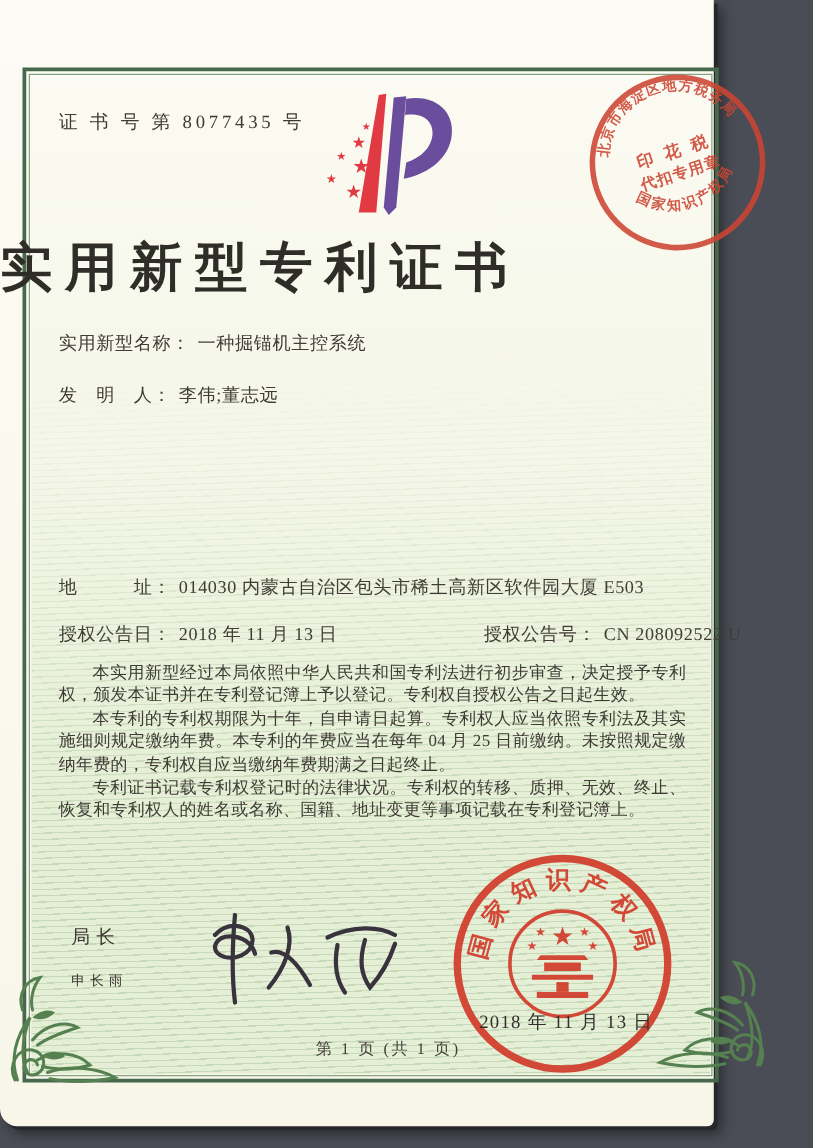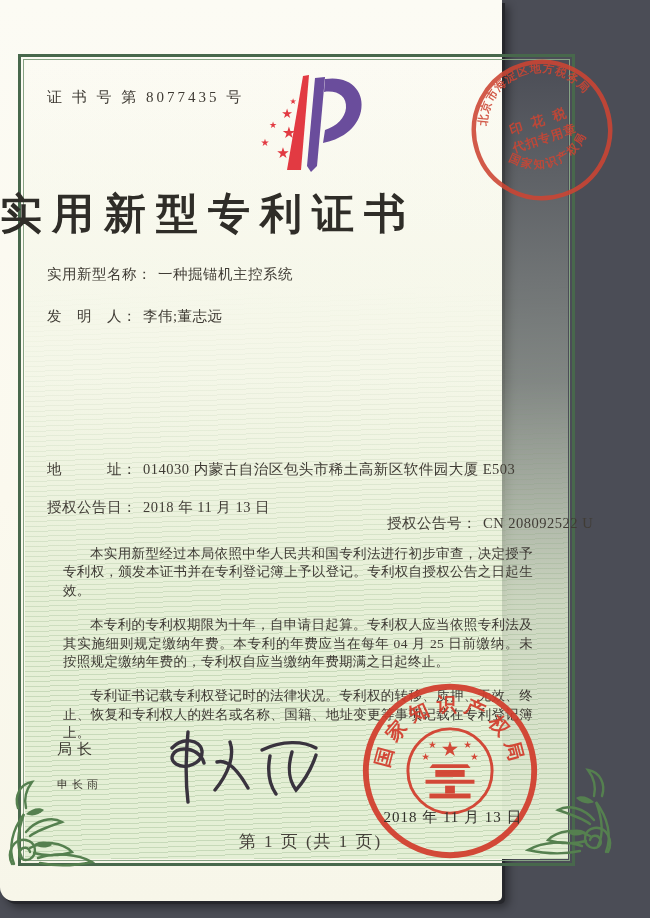--- a/index.html
+++ b/index.html
@@ -3,21 +3,21 @@
 <meta charset="utf-8">
 <style>
   html,body{margin:0;padding:0;}
   body{
     width:650px;height:918px;position:relative;overflow:hidden;
     background:#4b4d56;
     font-family:"Liberation Serif","DejaVu Serif",serif;
   }
   
   .paper{
-    position:absolute;left:0;top:0;width:502px;height:901px;
+    position:absolute;left:0;top:0;width:571px;height:901px;
     background:linear-gradient(180deg,#fcfbf4 0%,#fbf9ee 55%,#f7f6e9 100%);
     border-bottom-left-radius:14px;border-bottom-right-radius:5px;
     box-shadow:3px 3px 0 #26272c, 6px 6px 10px rgba(0,0,0,.45);
   }
   
   .frame{
     position:absolute;left:18px;top:54px;width:551px;height:806px;
     border:3px solid #48684c;
   }
   .frame .inner-line{
@@ -39,42 +39,42 @@
   }
   .logo{position:absolute;left:247px;top:66px;width:128px;height:118px;}
   .doc-title{
     position:absolute;left:0;top:186px;width:621px;text-align:left;
     font-size:42px;font-weight:600;letter-spacing:10px;color:#2f2d28;
   }
   
   .field-row{position:absolute;left:47px;width:520px;font-size:14.5px;color:#403c35;letter-spacing:.5px;white-space:nowrap;}
   .flabel{display:inline-block;text-align:center;}
   .fvalue{display:inline-block;margin-left:6px;}
-  .grant-no-pair{position:absolute;left:340px;top:16px;}
+  .grant-no-pair{position:absolute;left:340px;top:0;}
   
   .body-text{
     position:absolute;left:47px;top:529px;width:502px;
     font-size:13.5px;line-height:18.4px;color:#3e3a34;text-align:justify;letter-spacing:.3px;
   }
-  .body-text p{margin:16px;text-indent:2em;}
+  .body-text p{margin:0;text-indent:2em;}
   
   .signer-title{position:absolute;left:57px;top:740px;font-size:15px;letter-spacing:5px;color:#3a362f;}
   .signer-name{position:absolute;left:57px;top:777px;font-size:11px;letter-spacing:4px;color:#3a362f;}
   .signature{position:absolute;left:158px;top:722px;width:168px;height:88px;}
   
   .seal{position:absolute;left:357px;top:678px;width:186px;height:186px;opacity:.92;}
   .seal-date{
     position:absolute;left:368px;top:808px;width:170px;text-align:center;
     font-size:15px;letter-spacing:1px;color:#32302b;z-index:5;
   }
   .stamp{position:absolute;left:468px;top:56px;width:148px;height:148px;opacity:.88;}
   
   .page-info{
     position:absolute;left:0;top:830px;width:621px;text-align:center;
-    font-size:17px;letter-spacing:2px;color:#45413a;
+    font-size:13px;letter-spacing:2px;color:#45413a;
   }
   
   .ornament{position:absolute;width:92px;height:96px;}
   .ornament.bl{left:4px;top:774px;}
   .ornament.br{left:524px;top:762px;transform:scaleX(-1);}
 </style>
 </head>
 <body>
 
 <div class="paper">

